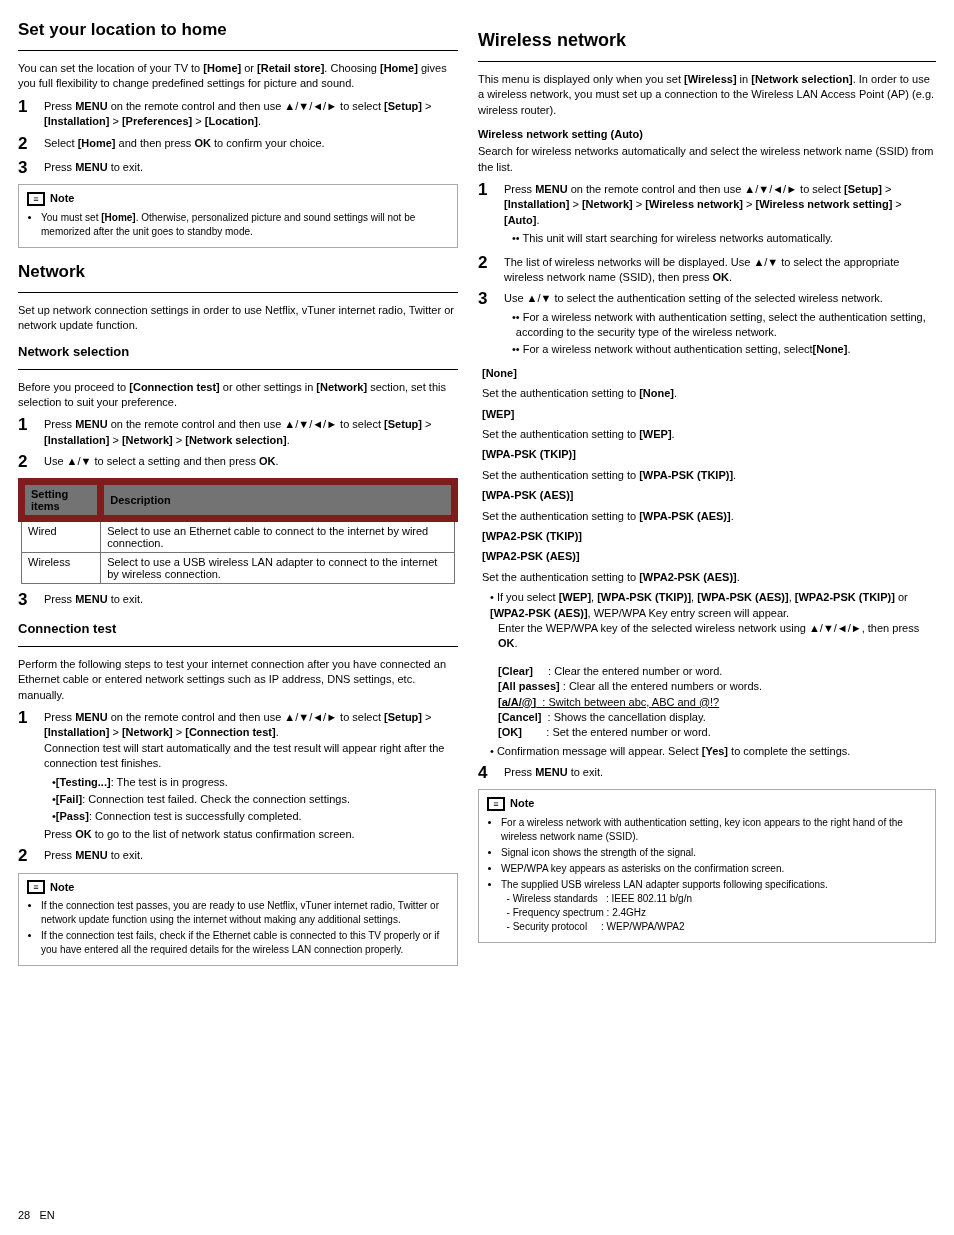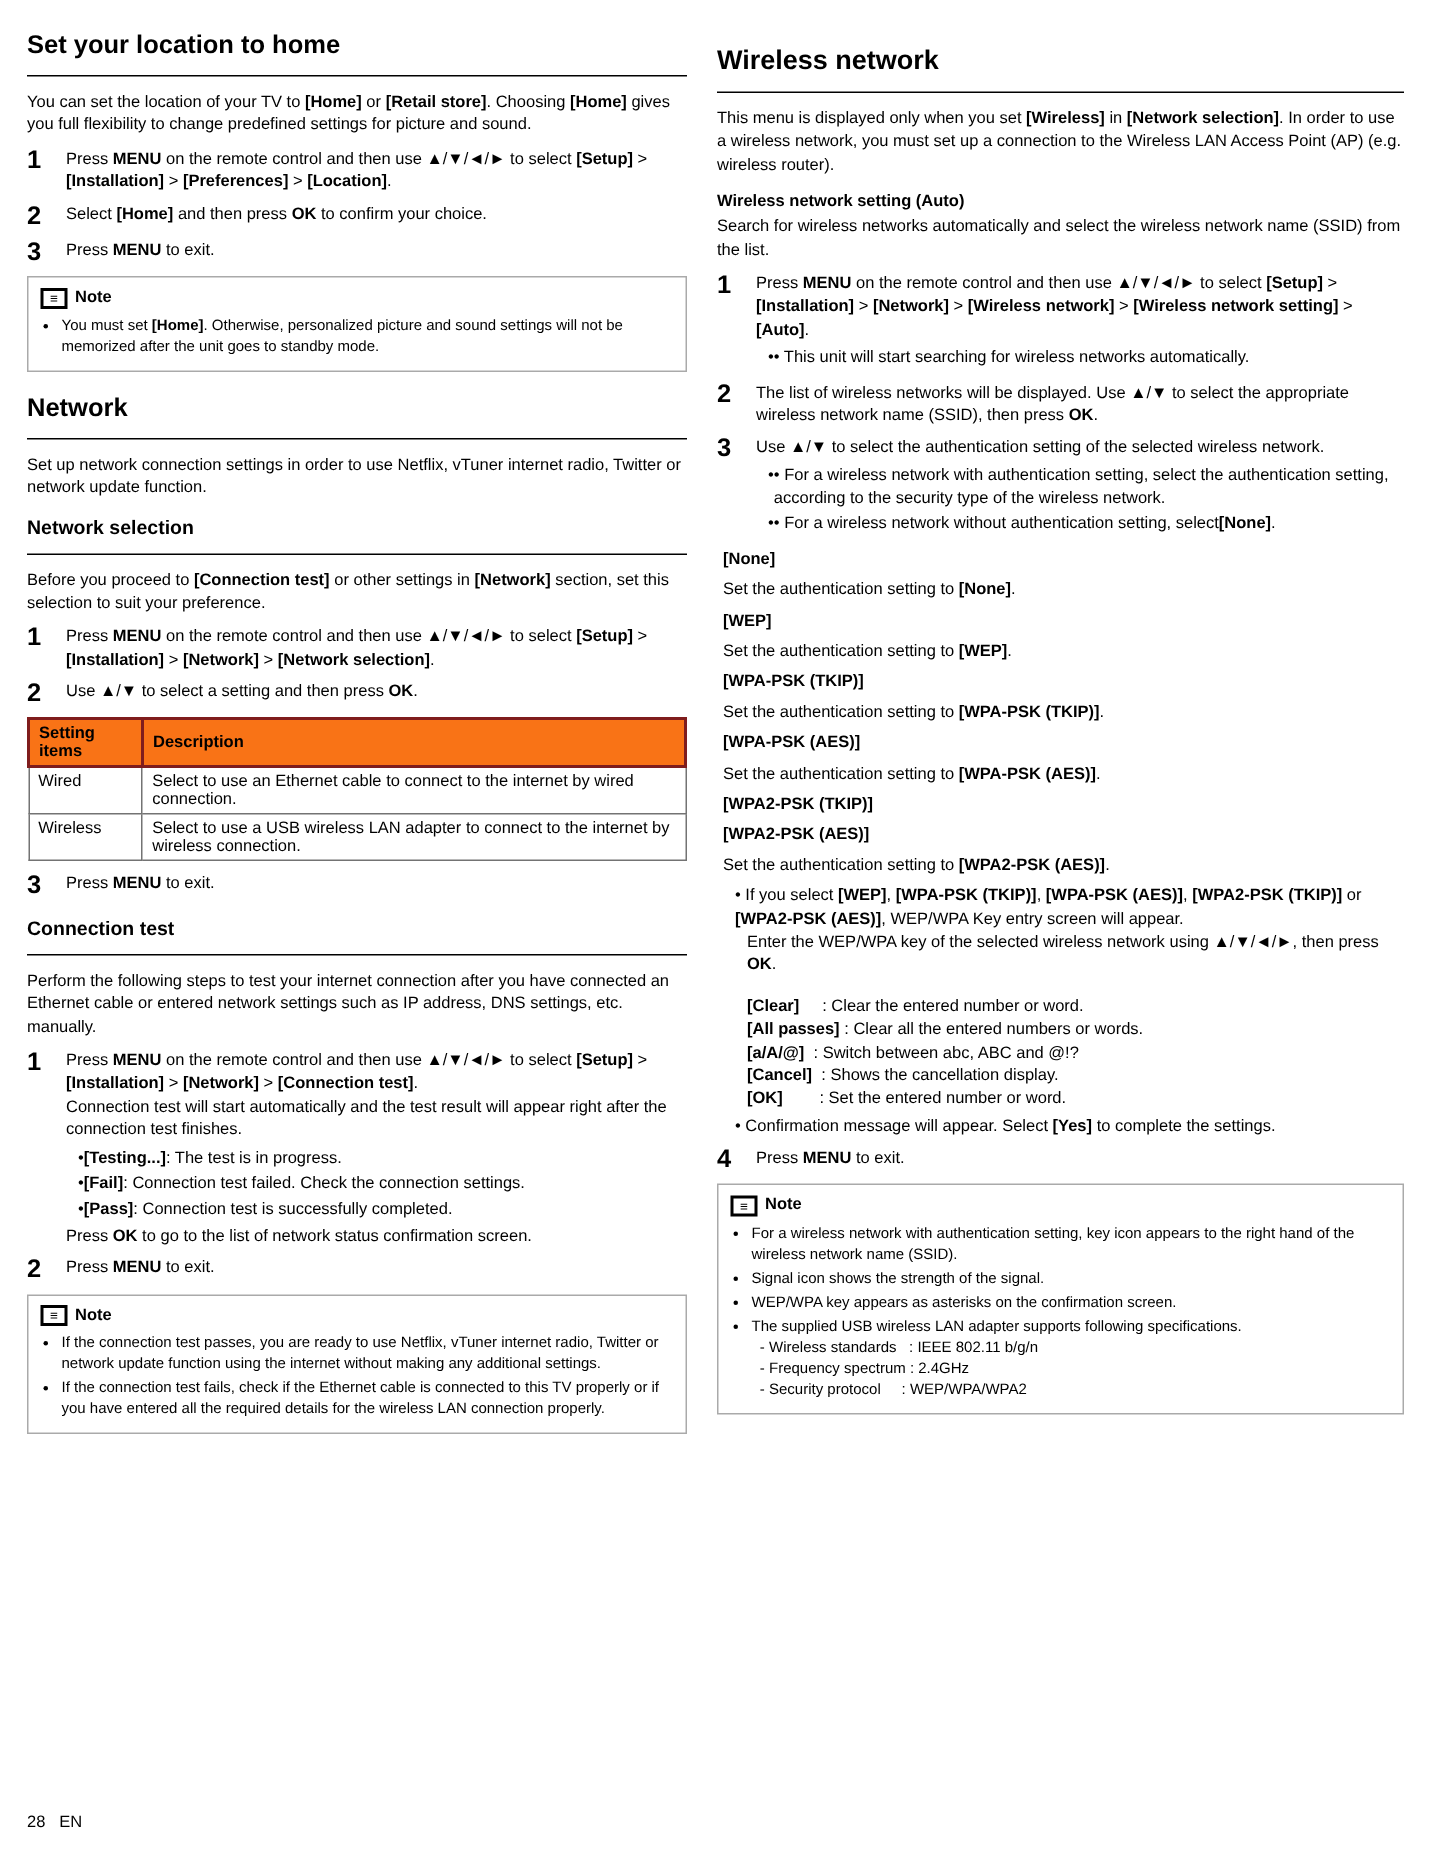--- a/index.html
+++ b/index.html
@@ -113,22 +113,22 @@
       line-height: 1.4;
       margin-bottom: 2px;
     }
     table.setting-table {
       width: 100%;
       border-collapse: collapse;
       margin: 6px 0;
       font-size: 11px;
     }
     table.setting-table th {
-      background: #f97316;
-      border: 2px solid #7f1d1d;
+      background: #737373;
+      border: 7px solid #7f1d1d;
       padding: 3px 6px;
       text-align: left;
       font-weight: bold;
     }
     table.setting-table td {
       border: 1px solid #737373;
       padding: 3px 6px;
       vertical-align: top;
     }
     .sub-bullet-dot {
@@ -319,21 +319,21 @@
         <p>Set the authentication setting to <span class="bold">[WPA2-PSK (AES)]</span>.</p>
       </div>
 
       <div style="margin: 4px 0 4px 4px;">
         <ul style="list-style:none; padding-left:8px;">
           <li style="font-size:11px; line-height:1.4;">
             • If you select <span class="bold">[WEP]</span>, <span class="bold">[WPA-PSK (TKIP)]</span>, <span class="bold">[WPA-PSK (AES)]</span>, <span class="bold">[WPA2-PSK (TKIP)]</span> or <span class="bold">[WPA2-PSK (AES)]</span>, WEP/WPA Key entry screen will appear.<br>
             <span style="display:inline-block; padding-left:8px;">Enter the WEP/WPA key of the selected wireless network using ▲/▼/◄/►, then press <span class="bold">OK</span>.</span><br>
             <span style="display:inline-block; padding-left:8px;margin-top:12px;"><span class="bold">[Clear]</span>&nbsp;&nbsp;&nbsp;&nbsp;&nbsp;: Clear the entered number or word.</span><br>
             <span style="display:inline-block; padding-left:8px;"><span class="bold">[All passes]</span> : Clear all the entered numbers or words.</span><br>
-            <span style="display:inline-block; padding-left:8px;"><span class="bold">[a/A/@]</span>&nbsp;&nbsp;: Switch between abc, ABC and @!?</span><br>
+            <span style="display:inline-block; padding-left:8px;text-decoration:underline;"><span class="bold">[a/A/@]</span>&nbsp;&nbsp;: Switch between abc, ABC and @!?</span><br>
             <span style="display:inline-block; padding-left:8px;"><span class="bold">[Cancel]</span>&nbsp;&nbsp;: Shows the cancellation display.</span><br>
             <span style="display:inline-block; padding-left:8px;"><span class="bold">[OK]</span>&nbsp;&nbsp;&nbsp;&nbsp;&nbsp;&nbsp;&nbsp;&nbsp;: Set the entered number or word.</span>
           </li>
           <li style="font-size:11px; line-height:1.4; margin-top:3px;">
             • Confirmation message will appear. Select <span class="bold">[Yes]</span> to complete the settings.
           </li>
         </ul>
       </div>
 
       <ol class="step-list">

